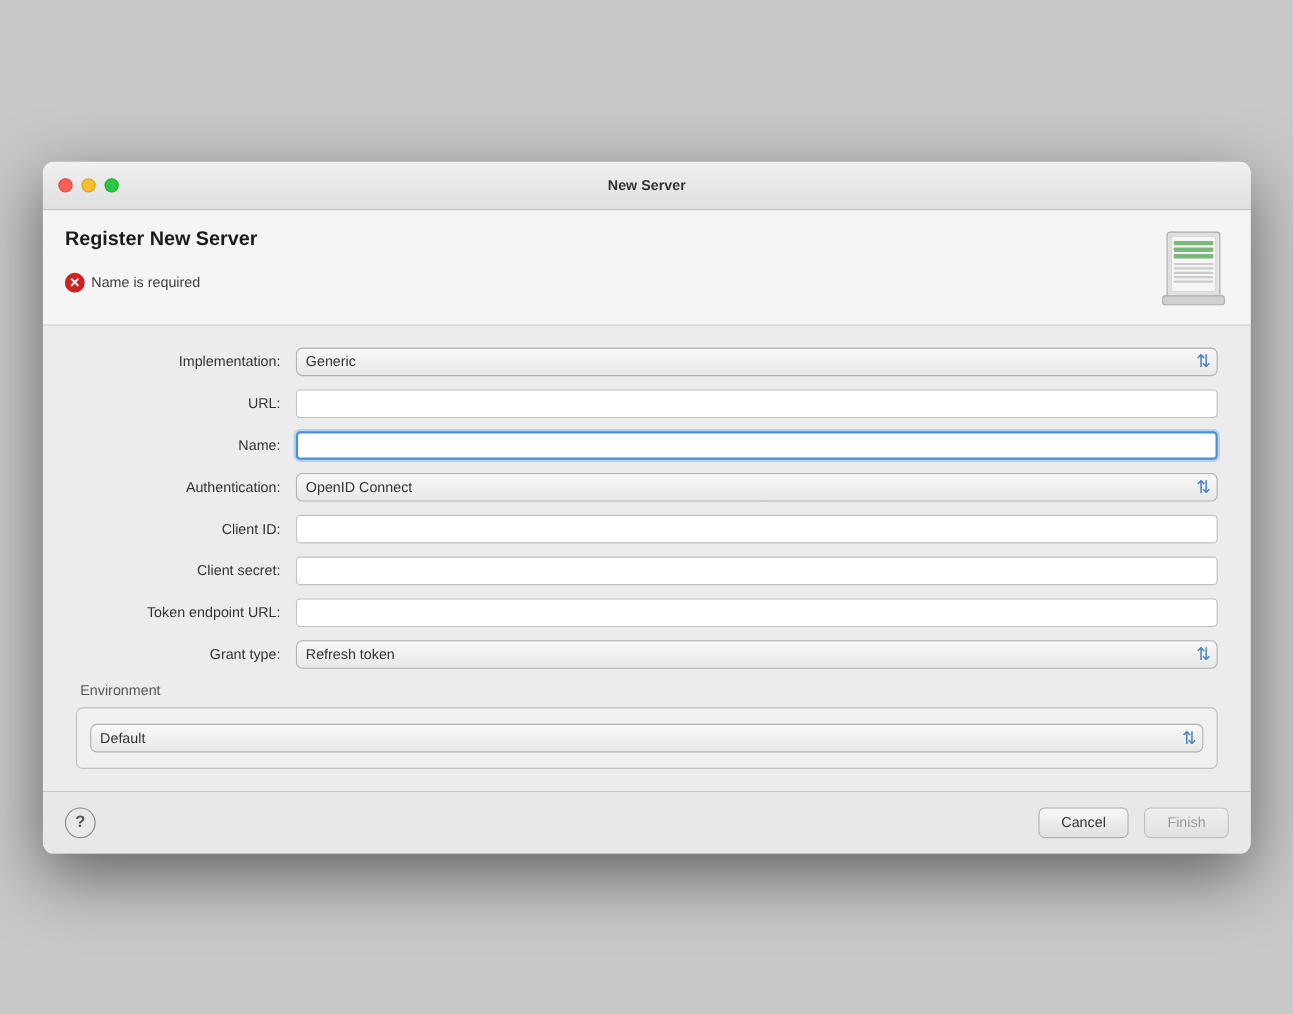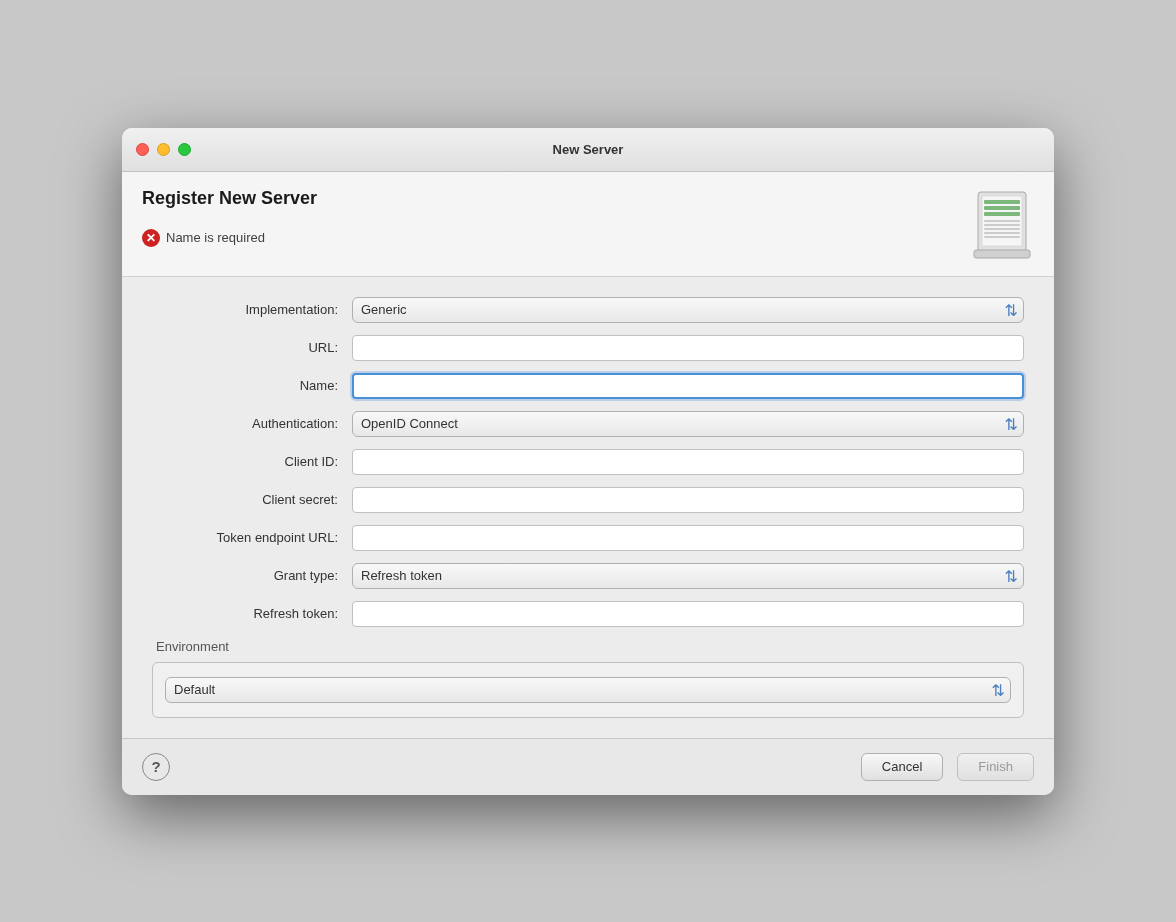--- a/index.html
+++ b/index.html
@@ -9,21 +9,21 @@
       font-size: 13px;
       background: #c8c8c8;
       display: flex;
       justify-content: center;
       align-items: center;
       width: 1176px;
       height: 922px;
     }
 
     .window {
-      width: 932px;
+      width: 1098px;
       background: #ececec;
       border-radius: 10px;
       box-shadow: 0 20px 60px rgba(0,0,0,0.5);
       overflow: hidden;
       display: flex;
       flex-direction: column;
     }
 
     .title-bar {
       background: linear-gradient(to bottom, #f0f0f0, #e0e0e0);
@@ -365,26 +365,20 @@
         <div class="select-wrapper">
           <select class="form-select">
             <option>Refresh token</option>
             <option>Client credentials</option>
           </select>
           <span class="select-arrow">⇅</span>
         </div>
       </div>
     </div>
 
-    <div class="form-row">
-      <label class="form-label">Refresh token:</label>
-      <div class="form-control">
-        <input type="text" class="text-input" value="" style="">
-      </div>
-    </div>
 
     <div class="environment-section">
       <div class="environment-label">Environment</div>
       <div class="environment-box">
         <div class="select-wrapper">
           <select class="form-select">
             <option>Default</option>
             <option>Production</option>
             <option>Development</option>
           </select>

